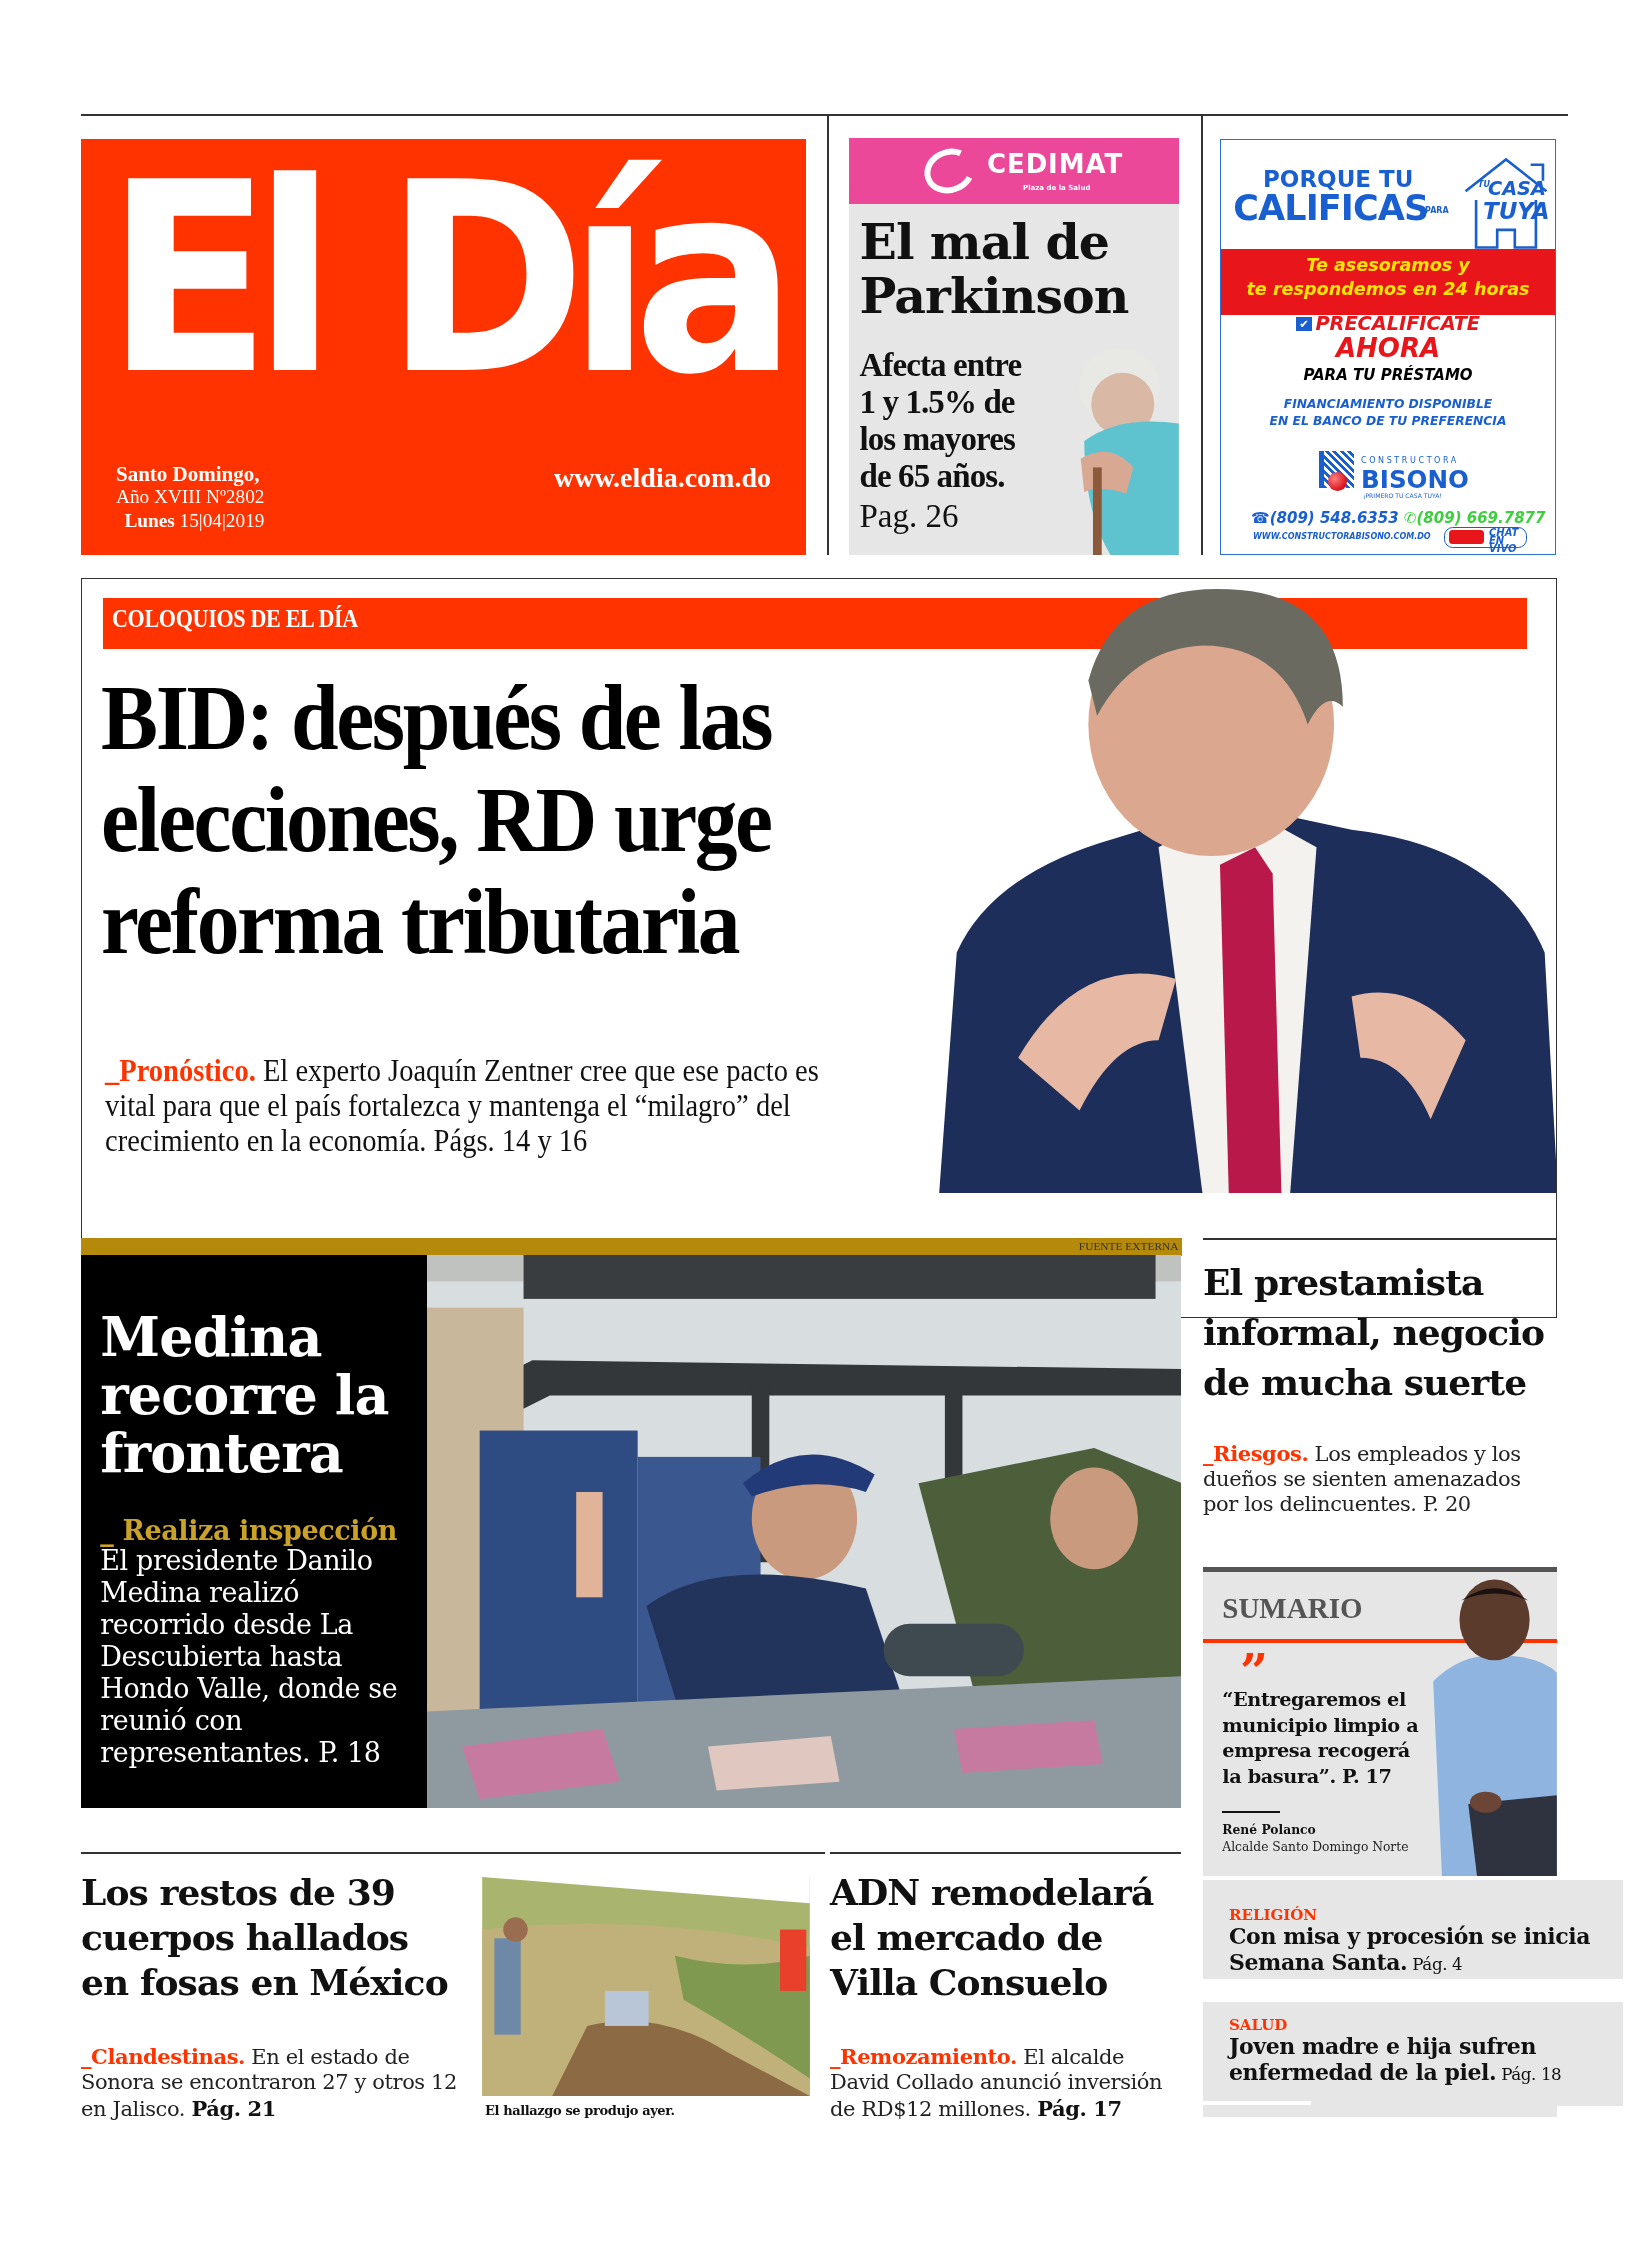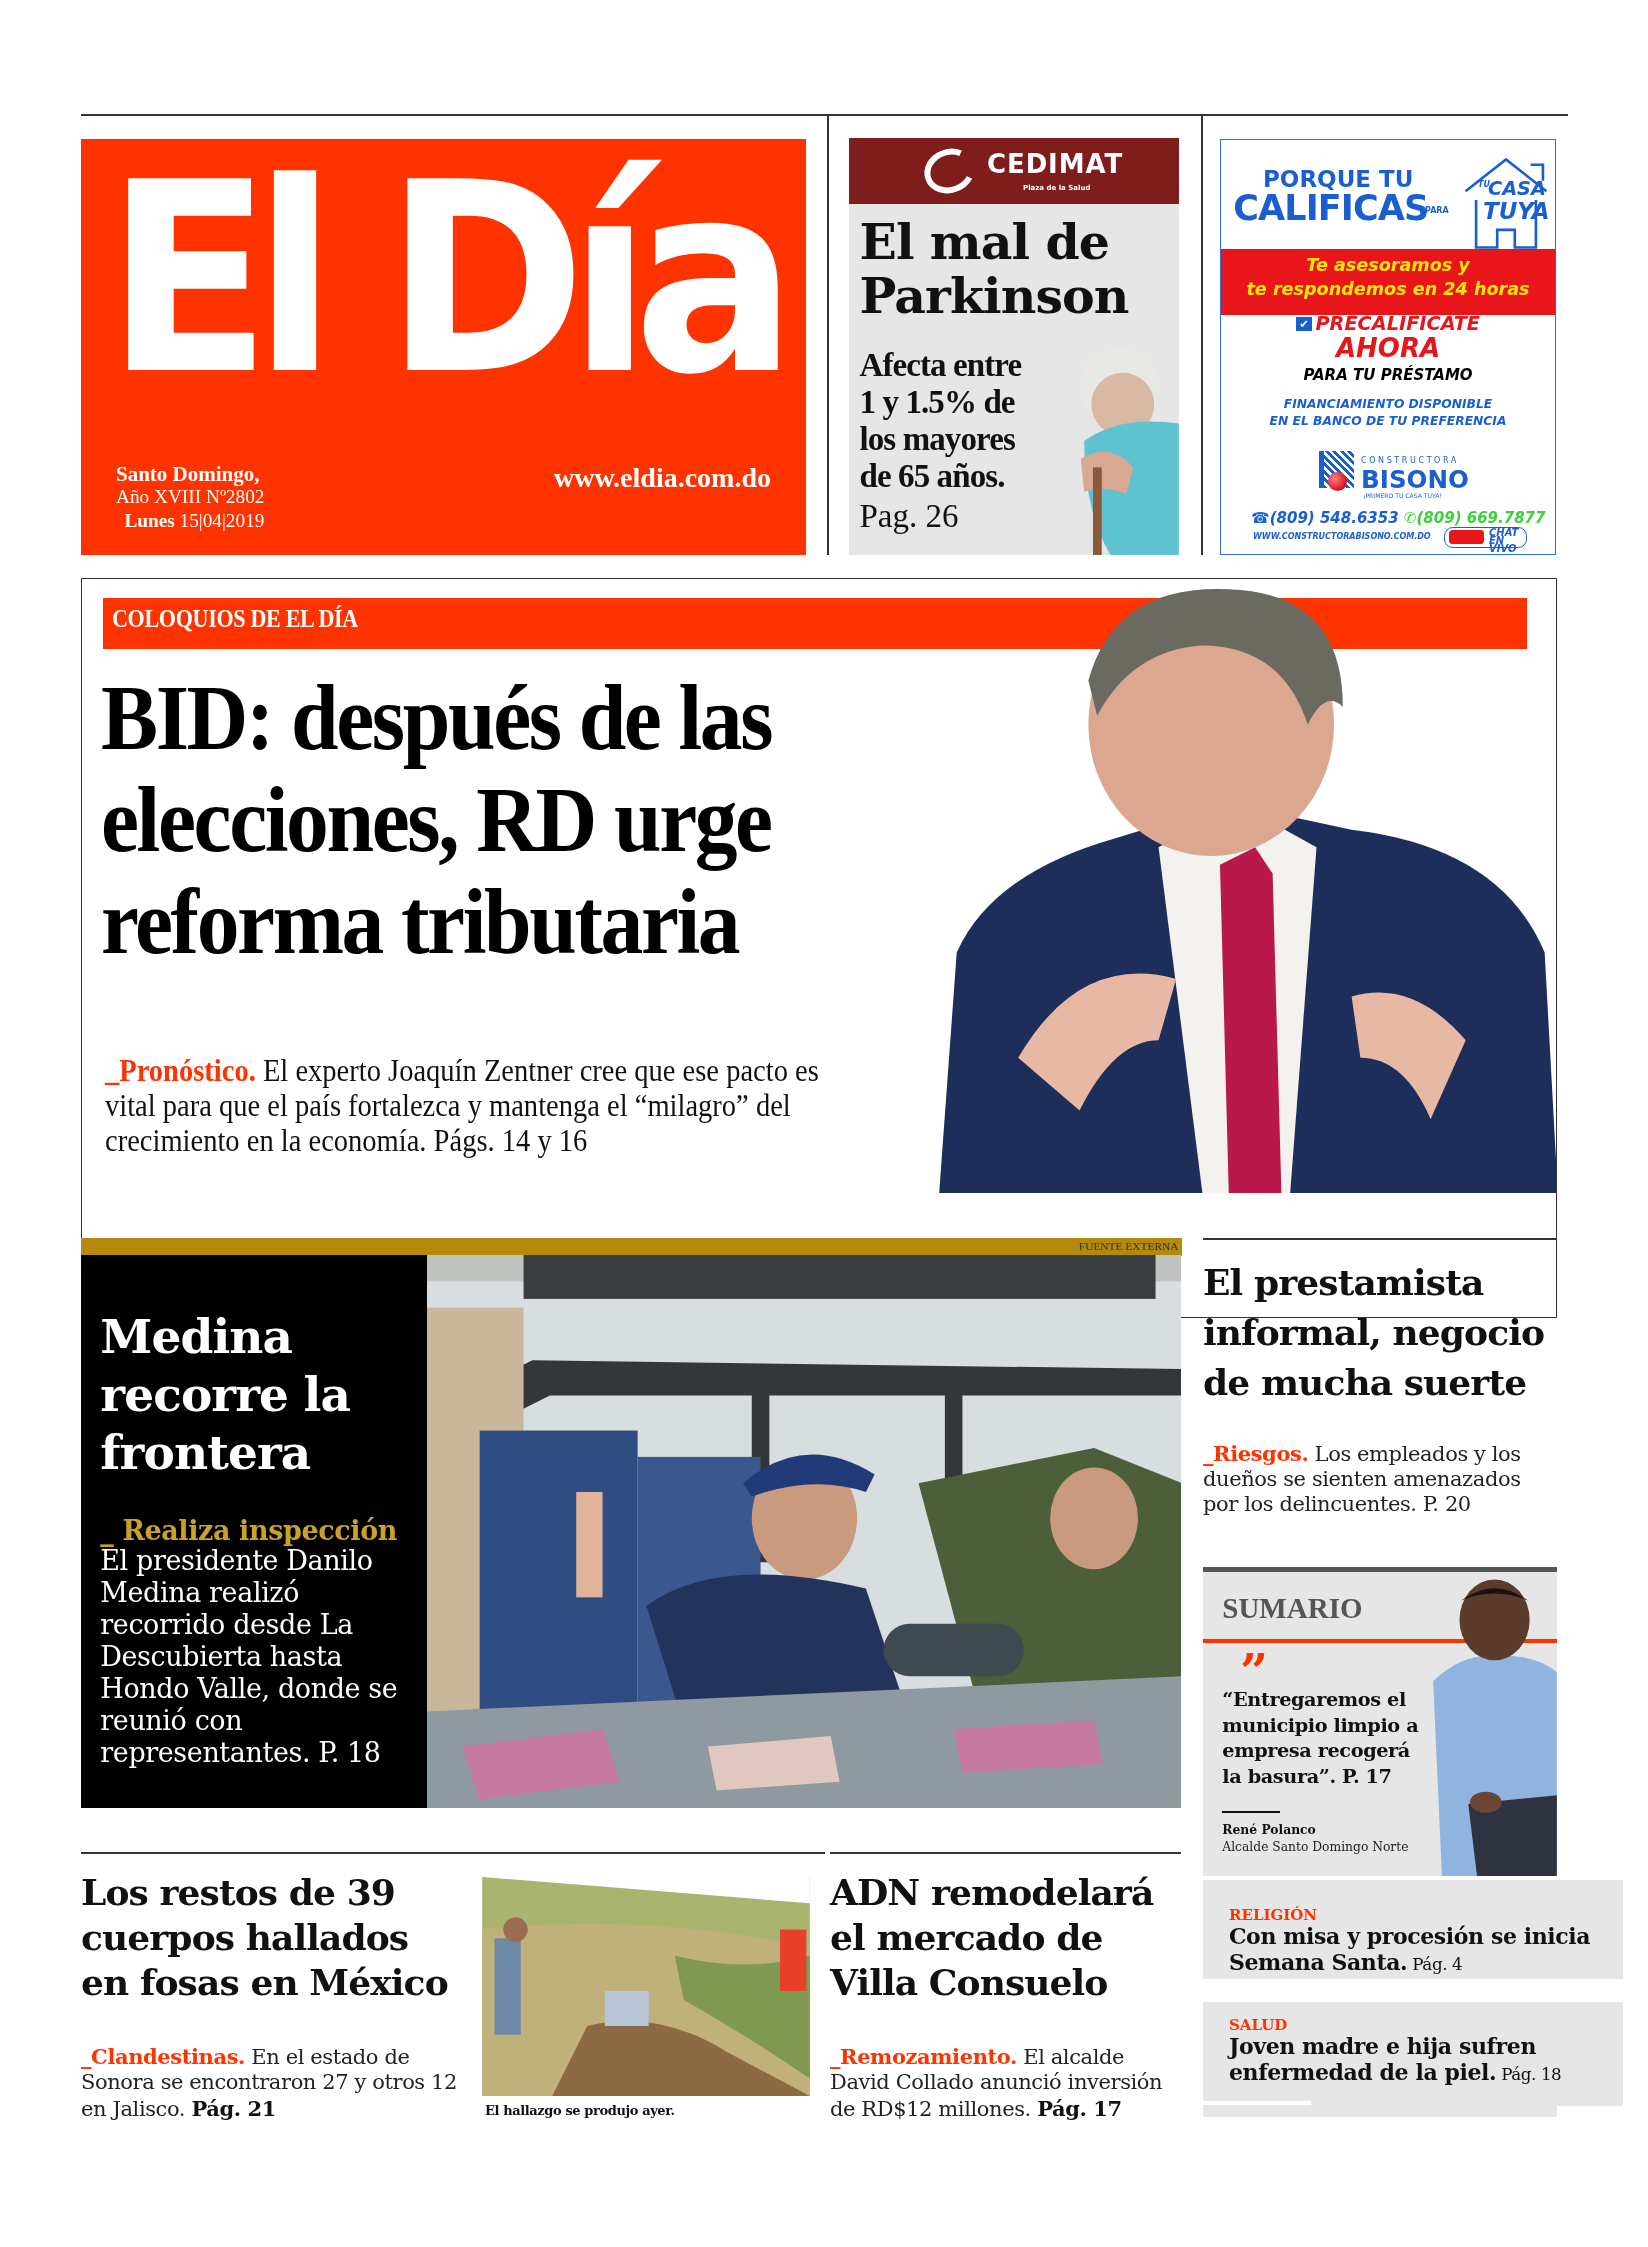--- a/index.html
+++ b/index.html
@@ -13,21 +13,21 @@
   .logo { position: absolute; left: 24.6px; top: 8.8px; font-family: "DejaVu Sans", "Liberation Sans", sans-serif; font-weight: 900; color: #fff; font-size: 263px; line-height: 263px; letter-spacing: -19.3px; transform: scaleX(0.92); transform-origin: left top; white-space: nowrap; }
   .mast-meta { position: absolute; left: 35px; top: 323px; color: #fff; font-family: "Liberation Serif", serif; }
   .mast-meta .city { font-weight: bold; font-size: 21px; line-height: 24px; }
   .mast-meta .issue { font-size: 19.3px; line-height: 22px; }
   .mast-meta .date { font-size: 19.3px; line-height: 25.5px; text-align: right; }
   .mast-meta .date b { font-weight: bold; }
   .mast-url { position: absolute; right: 35px; top: 323px; color: #fff; font-family: "Liberation Serif", serif; font-weight: bold; font-size: 28px; }
 
   
   .cedimat { left: 849px; top: 138px; width: 330px; height: 417px; background: #e6e6e6; overflow: hidden; }
-  .ced-head { height: 66px; background: #7f1d1d; position: relative; color: #fff; }
+  .ced-head { height: 66px; background: #ec4899; position: relative; color: #fff; }
   .ced-logo { position: absolute; left: 75px; top: 10.5px; width: 51px; height: 44px; border: 6.1px solid #fff; border-radius: 50%; border-right-color: transparent; transform: rotate(-20deg); }
   .ced-name { position: absolute; left: 138px; top: 10.5px; font-family: "DejaVu Sans", sans-serif; font-size: 26px; font-weight: bold; letter-spacing: 0.9px; }
   .ced-tag { position: absolute; left: 174px; top: 46px; font-family: "DejaVu Sans", sans-serif; font-size: 7px; font-weight: bold; }
   .ced-title { position: absolute; left: 10.5px; top: 77px; font-family: "DejaVu Serif", serif; font-weight: 900; font-size: 49px; line-height: 54px; color: #111; letter-spacing: -0.9px; }
   .ced-sub { position: absolute; left: 10.5px; top: 209px; font-family: "Liberation Serif", serif; font-weight: bold; font-size: 33px; line-height: 37px; color: #111; letter-spacing: -0.9px; }
   .ced-page { position: absolute; left: 10.5px; top: 360px; font-family: "Liberation Serif", serif; font-size: 33px; color: #111; }
   .ced-photo { position: absolute; left: 200px; top: 198px; width: 130px; height: 219px; }
 
   
   .bisono { left: 1220px; top: 139px; width: 336px; height: 416px; border: 1.8px solid #2a6fd6; background: #fff; overflow: hidden; font-family: "DejaVu Sans", sans-serif; }
@@ -63,21 +63,21 @@
   .lead-kicker { position: absolute; left: 30px; top: 24.6px; color: #fff; font-family: "Liberation Serif", serif; font-weight: bold; font-size: 26px; letter-spacing: -0.4px; transform: scaleX(0.85); transform-origin: left; }
   .lead-head { position: absolute; left: 19.3px; top: 88px; font-family: "Liberation Serif", serif; font-weight: bold; font-size: 93px; line-height: 102px; letter-spacing: -2.6px; color: #000; transform: scaleX(0.92); transform-origin: left top; white-space: nowrap; }
   .lead-body { position: absolute; left: 23px; top: 474px; width: 808px; font-family: "Liberation Serif", serif; font-size: 31px; line-height: 35px; color: #111; transform: scaleX(0.92); transform-origin: left top; }
   .lead-kick2 { color: #ff3300; font-weight: bold; }
   .lead-photo { position: absolute; left: 857px; top: 5.3px; width: 619px; height: 609px; }
 
   
   .gold-bar { left: 81px; top: 1238px; width: 1101px; height: 17.6px; background: #b58a0b; }
   .credit { position: absolute; right: 3.5px; top: 1.8px; font-family: "Liberation Serif", serif; font-size: 11.4px; color: #333; }
   .medina-panel { left: 81px; top: 1255px; width: 347px; height: 553px; background: #000; color: #fff; }
-  .medina-head { position: absolute; left: 19.3px; top: 53px; font-family: "DejaVu Serif", serif; font-weight: 900; font-size: 47px; line-height: 58px; letter-spacing: -0.9px; }
+  .medina-head { position: absolute; left: 19.3px; top: 53px; font-family: "DejaVu Serif", serif; font-weight: 900; font-size: 54px; line-height: 58px; letter-spacing: -0.9px; }
   .medina-kick { position: absolute; left: 19.3px; top: 260px; font-family: "DejaVu Serif", serif; font-weight: bold; font-size: 27px; color: #c9a227; white-space: nowrap; letter-spacing: -0.4px; }
   .medina-body { position: absolute; left: 19.3px; top: 290px; width: 325px; font-family: "DejaVu Serif", serif; font-size: 27px; line-height: 32px; letter-spacing: -0.4px; }
   .medina-photo { left: 427px; top: 1255px; width: 754px; height: 553px; overflow: hidden; }
 
   
   .prest { left: 1203px; top: 1238px; width: 354px; }
   .prest-rule { height: 1.8px; background: #333; width: 100%; }
   .prest-head { margin-top: 17.6px; font-family: "DejaVu Serif", serif; font-weight: bold; font-size: 36px; line-height: 50px; letter-spacing: -0.9px; }
   .prest-body { margin-top: 35px; font-family: "DejaVu Serif", serif; font-size: 21px; line-height: 24.6px; letter-spacing: -0.4px; color: #222; }
   .kick-red { color: #ff3300; font-weight: bold; }

